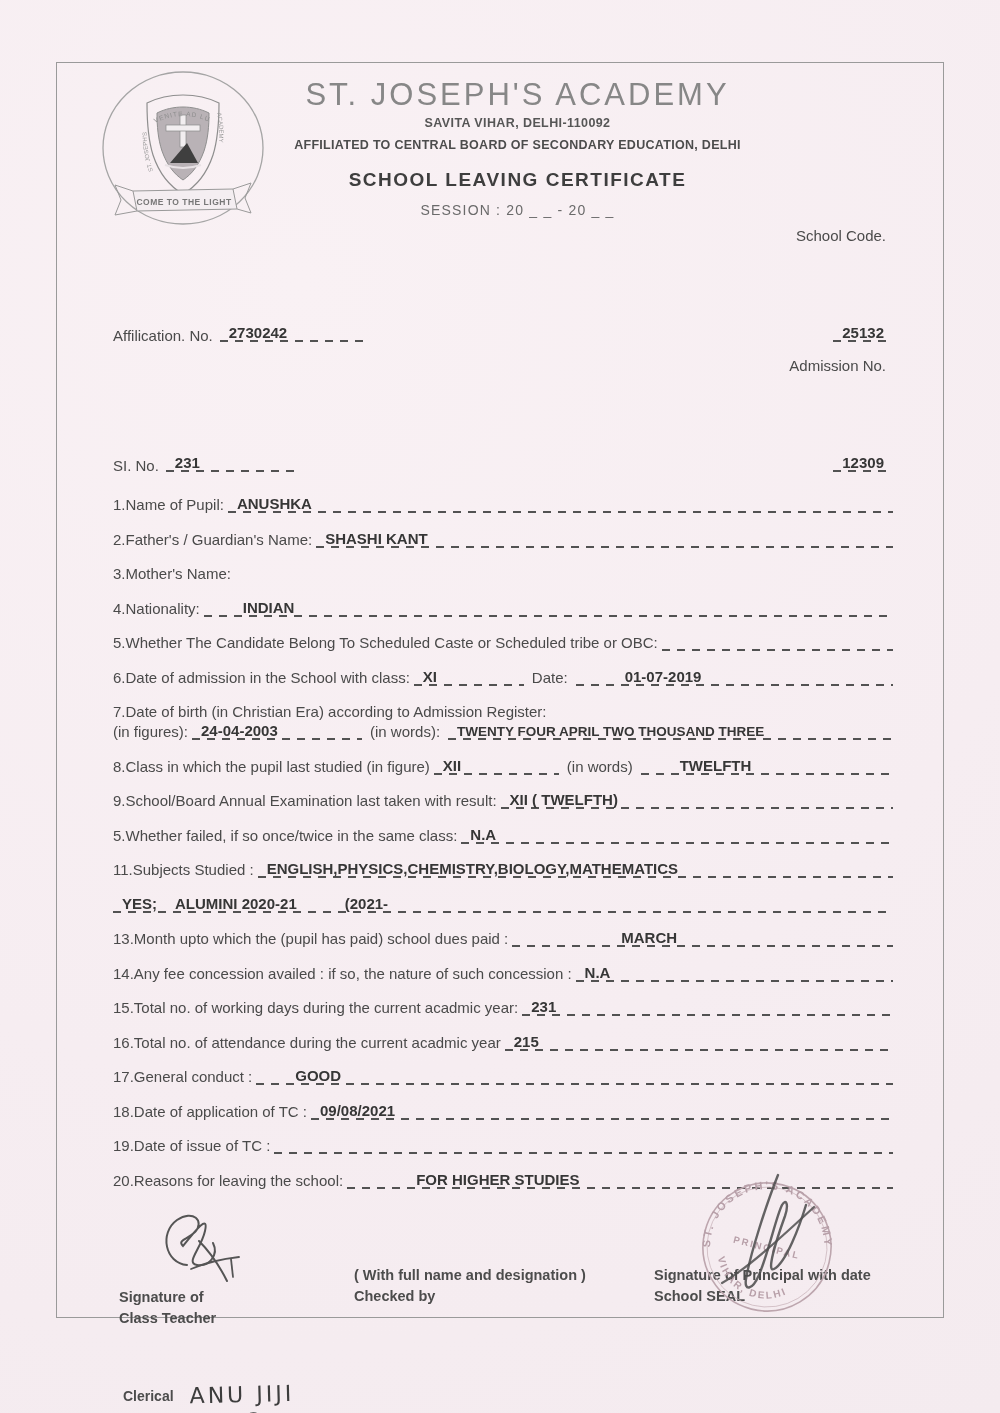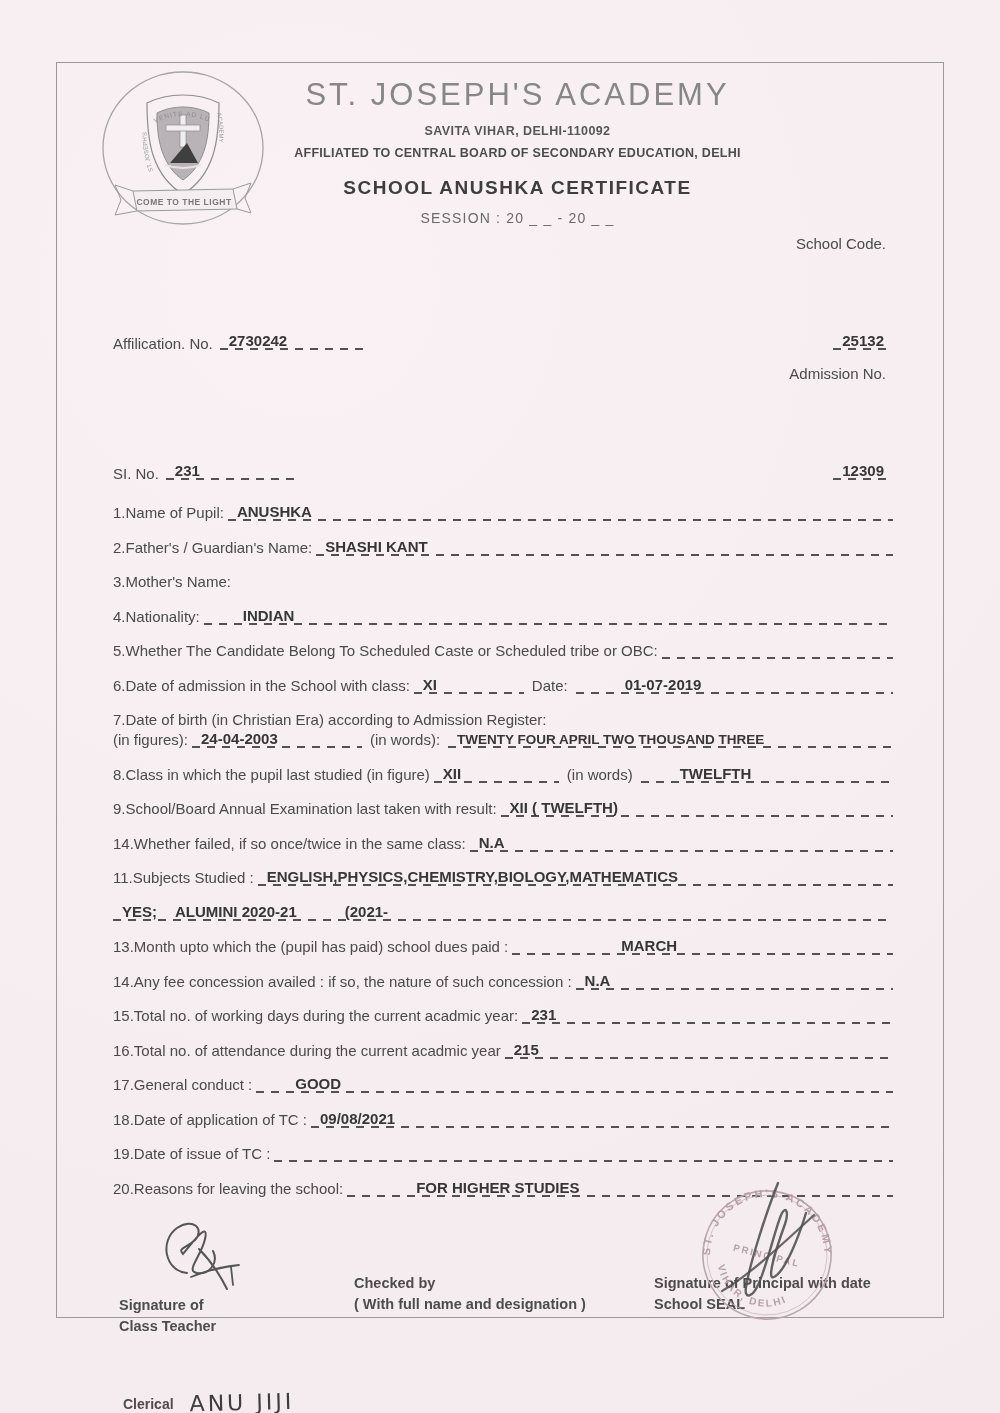--- a/index.html
+++ b/index.html
@@ -11,21 +11,21 @@
     color:#4a4a4a; overflow:hidden;
   }
   .frame {
     position:absolute; left:56px; top:62px; width:888px; height:1256px;
     border:1px solid #9a9a9a; box-sizing:border-box;
   }
   
   .logo { position:absolute; left:40px; top:6px; }
   .htext { text-align:center; padding:14px 60px 0 95px; }
   .school-name { font-size:31px; letter-spacing:3px; color:#878787; font-weight:400; }
-  .addr  { font-size:12.5px; font-weight:bold; color:#565656; margin-top:11px; letter-spacing:.4px; }
+  .addr  { font-size:12.5px; font-weight:bold; color:#565656; margin-top:3px; letter-spacing:.4px; }
   .affil { font-size:12.5px; font-weight:bold; color:#4c4c4c; margin-top:8px; letter-spacing:.3px; }
   .cert-title { font-size:19px; font-weight:bold; color:#3e3e3e; margin-top:17px; letter-spacing:1.5px; }
   .session { font-size:14px; color:#6a6a6a; margin-top:11px; letter-spacing:1.2px; }
   
   .meta { display:flex; justify-content:space-between; padding:0 50px 0 56px; margin-top:9px;text-align:right; }
   .meta + .meta { margin-top:13px;gap:40px; }
   .mcell { display:flex; align-items:flex-end; font-size:15px; }
   .mcell.right { width:250px;flex-direction:column; }
   .mlbl { margin-right:7px; white-space:nowrap; }
   
@@ -89,21 +89,21 @@
       <path d="M36,122 L136,120 L140,140 L40,142 Z" fill="#f4eef1" stroke="#9a9a9a" stroke-width="1"></path>
       <path d="M36,122 L18,116 L24,131 L18,146 L40,142" fill="none" stroke="#9a9a9a" stroke-width="1"></path>
       <path d="M136,120 L154,114 L148,129 L154,144 L140,140" fill="none" stroke="#9a9a9a" stroke-width="1"></path>
       <text x="87" y="136" text-anchor="middle" font-size="8.5" font-weight="bold" fill="#787878" letter-spacing=".5">COME TO THE LIGHT</text>
     </svg>
 
     <div class="htext">
       <div class="school-name">ST. JOSEPH'S ACADEMY</div>
       <div class="addr">SAVITA VIHAR, DELHI-110092</div>
       <div class="affil">AFFILIATED TO CENTRAL BOARD OF SECONDARY EDUCATION, DELHI</div>
-      <div class="cert-title">SCHOOL ANUSHKA CERTIFICATE</div>
+      <div class="cert-title">SCHOOL LEAVING CERTIFICATE</div>
       <div class="session">SESSION :  20 _ _    - 20 _ _</div>
     </div>
 
     <div class="meta">
       <div class="mcell">
         <span class="mlbl">Affilication. No.</span>
         <span class="dl w150">
             <b class="val">2730242</b>
           </span>
       </div>
@@ -200,21 +200,21 @@
       </div>
 
       <div class="row">
         <span class="lbl">9.School/Board Annual Examination last taken with result:</span>
         <span class="dl">
             <b class="val">XII ( TWELFTH)</b>
           </span>
       </div>
 
       <div class="row">
-        <span class="lbl">14.Whether failed, if so once/twice in the same class:</span>
+        <span class="lbl">5.Whether failed, if so once/twice in the same class:</span>
         <span class="dl">
             <b class="val">N.A</b>
           </span>
       </div>
 
       <div class="row">
         <span class="lbl">11.Subjects Studied :</span>
         <span class="dl">
             <b class="val">ENGLISH,PHYSICS,CHEMISTRY,BIOLOGY,MATHEMATICS</b>
           </span>
@@ -293,22 +293,22 @@
           <path d="M40,58 C18,56 12,26 30,13 C46,2 58,14 48,25 C40,33 30,33 36,39 C48,24 62,6 58,24 C54,42 38,56 50,58 C62,60 72,48 66,36" fill="none" stroke="#555555" stroke-width="2" stroke-linecap="round"></path>
           <path d="M52,34 C62,44 72,58 80,74" fill="none" stroke="#555555" stroke-width="2" stroke-linecap="round"></path>
           <path d="M44,62 C58,56 74,52 92,50" fill="none" stroke="#555555" stroke-width="1.8" stroke-linecap="round"></path>
           <path d="M84,52 L86,70" fill="none" stroke="#555555" stroke-width="1.8" stroke-linecap="round"></path>
         </svg>
         <div>Signature of</div>
         <div>Class Teacher</div>
       </div>
 
       <div class="sigcol sig-mid">
+        <div>( With full name and designation )</div>
         <div>Checked by</div>
-        <div>( With full name and designation )</div>
       </div>
 
       <div class="sigcol sig-right">
         <div class="seal-wrap">
           <svg width="170" height="180" viewBox="0 0 170 180">
             <g transform="rotate(14 85 88)">
               <circle cx="85" cy="88" r="64" fill="none" stroke="#bda6ae" stroke-width="1.6"></circle>
               <circle cx="85" cy="88" r="60" fill="none" stroke="#c9b4bb" stroke-width=".7"></circle>
               <path id="sealTop" d="M30,102 A57,57 0 1 1 140,102" fill="none"></path>
               <text font-size="11" fill="#b79fa8" letter-spacing="2.5" font-weight="bold">

